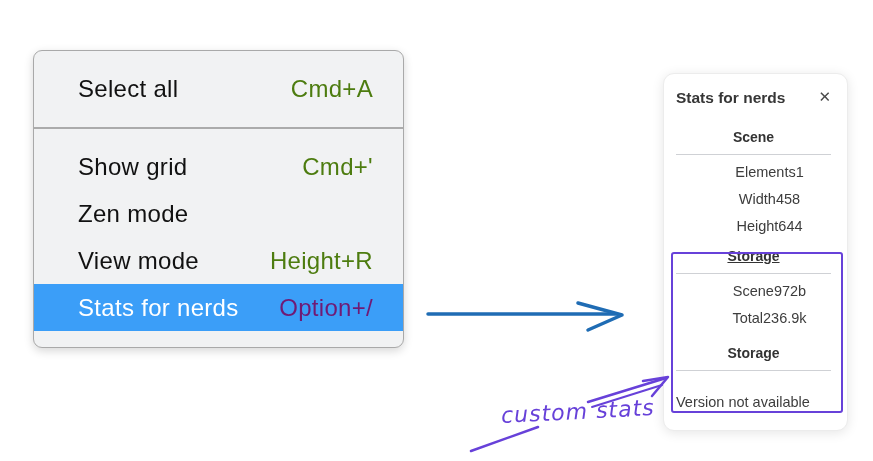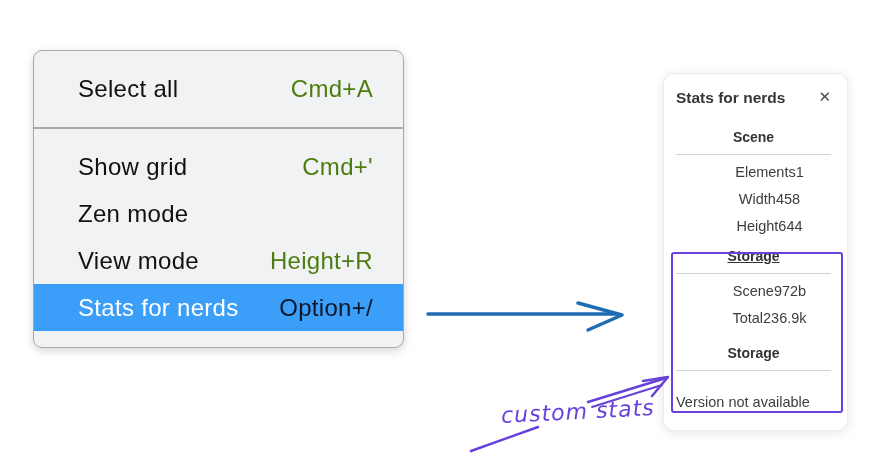--- a/index.html
+++ b/index.html
@@ -23,21 +23,21 @@
   .menu-item {
     height:47px;
     display:flex; align-items:center; justify-content:space-between;
     padding:0 30px 0 44px;
     font-size:24px; letter-spacing:0.3px;
     color:#111111;
     cursor:default;
   }
   .menu-item .shortcut { color:#4d7c0f; }
   .menu-item.highlighted { background:#3b9ef8; color:#ffffff; }
-  .menu-item.highlighted .shortcut { color:#0f172a; }
+  .menu-item.highlighted .shortcut { color:#701a75; }
   .menu-sep {
     height:0; border-top:2px solid #ababab;
     margin:15px 0 14px 0;
   }
 
   
   .stats-panel {
     position:absolute; left:663px; top:73px; width:185px;
     box-sizing:border-box;
     background:#ffffff;

